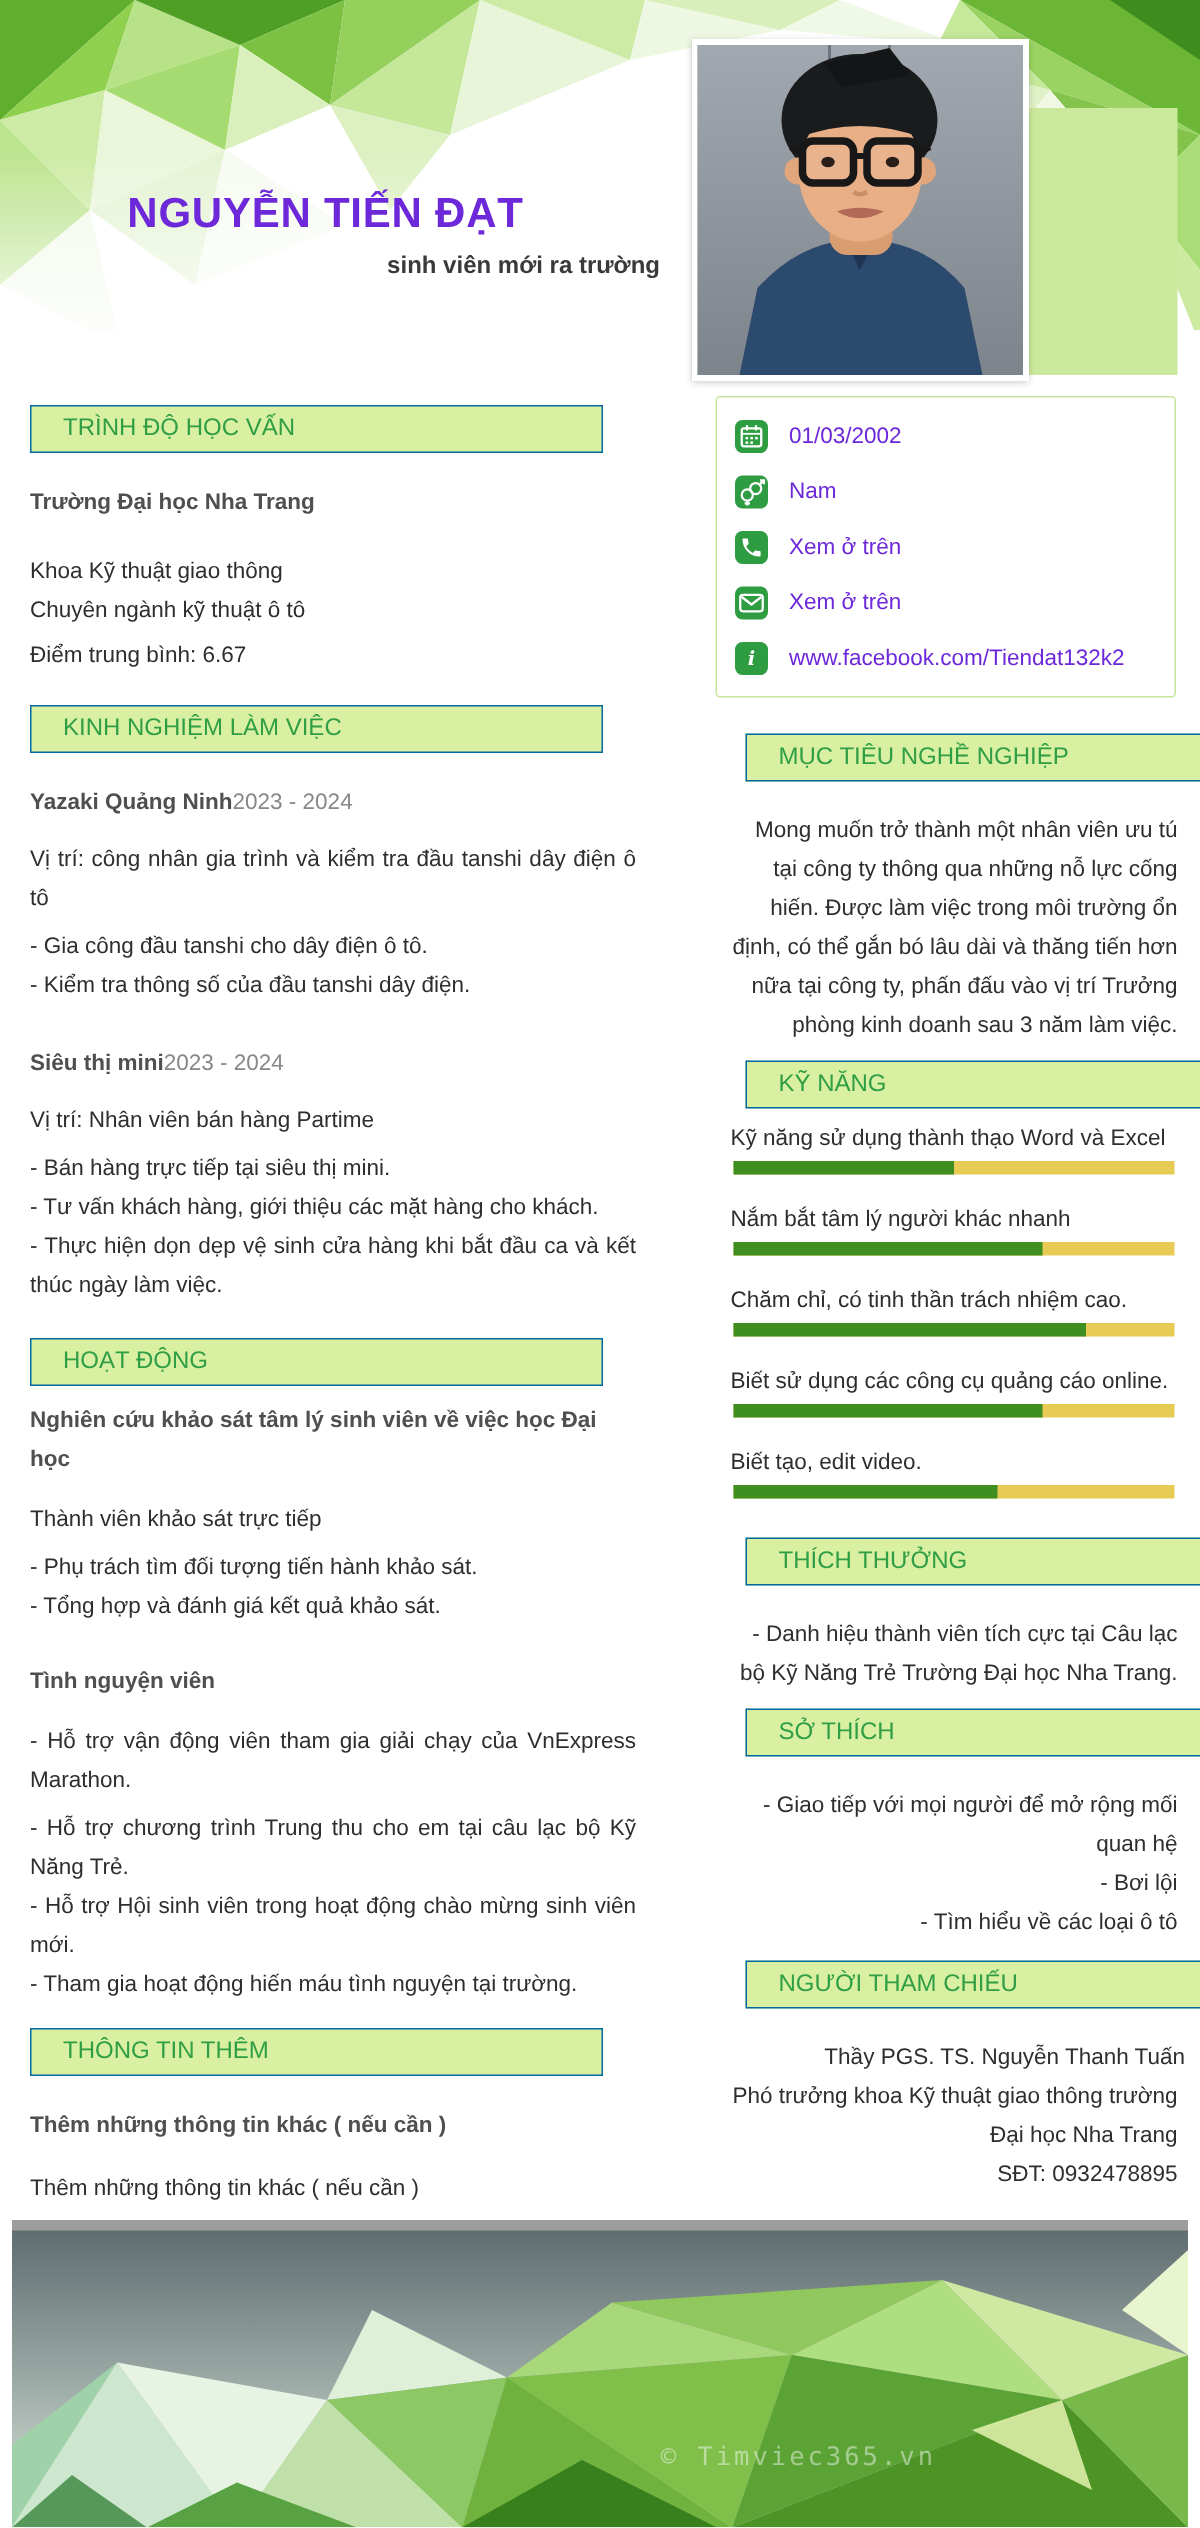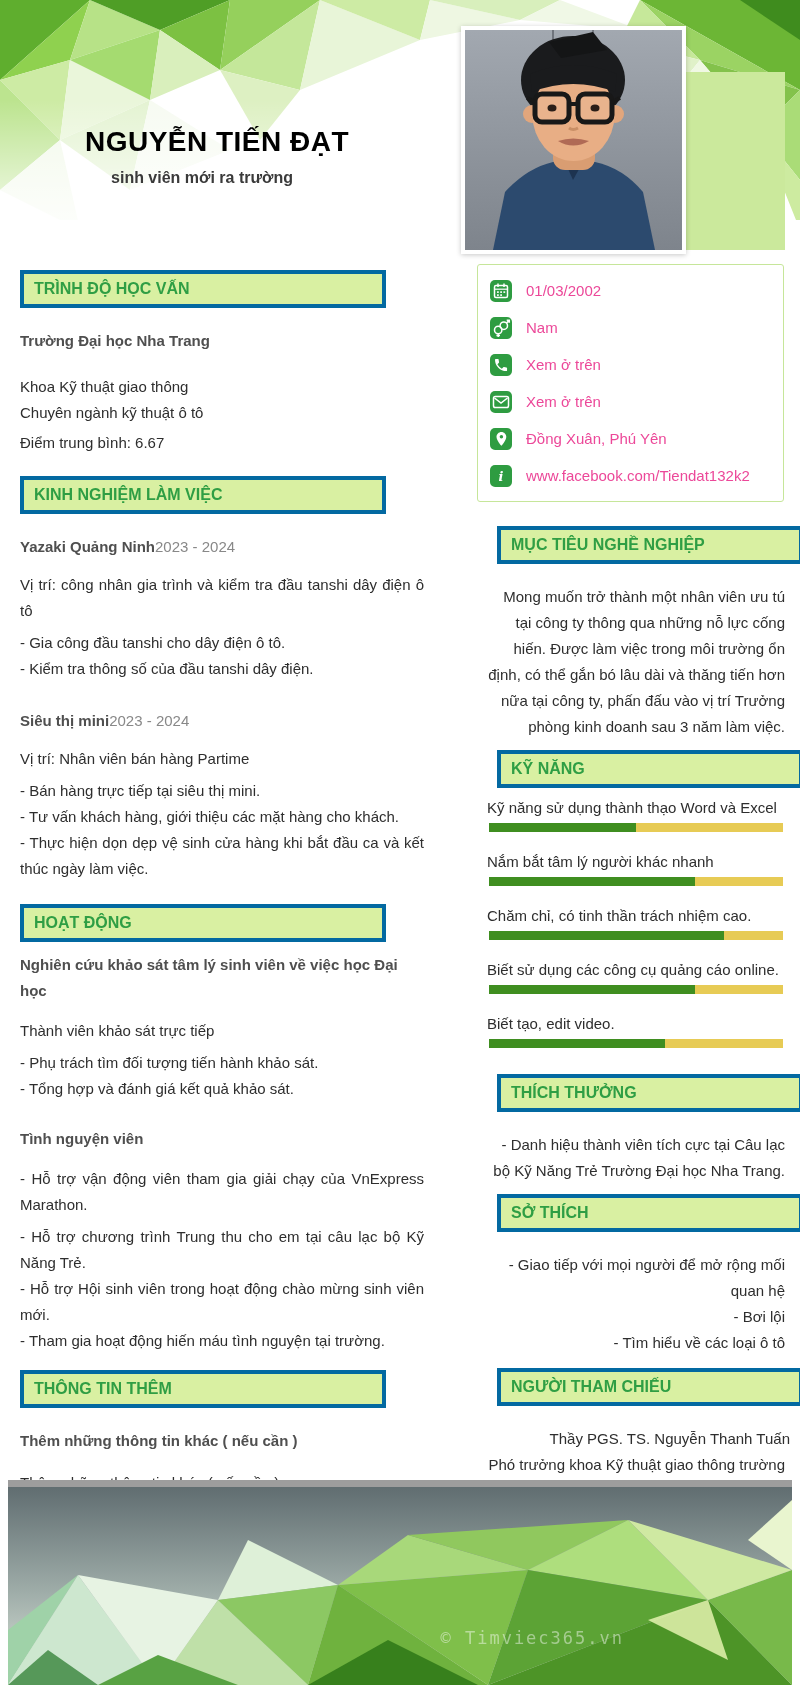--- a/index.html
+++ b/index.html
@@ -2,46 +2,46 @@
 <html><head>
 <meta charset="utf-8">
 <style>
   html,body{margin:0;padding:0;background:#fff;}
   .page{position:relative;width:800px;height:1685px;background:#fff;overflow:hidden;
         font-family:"Liberation Sans",sans-serif;font-size:15px;color:#2e2e2e;}
   
   .header{position:absolute;left:0;top:0;width:800px;height:250px;}
   .header svg.bg{position:absolute;left:0;top:0;}
   .name{position:absolute;left:0;top:126px;width:434px;text-align:center;
-        font-size:28px;font-weight:bold;color:#000000;letter-spacing:.5px;}
-  .subtitle{position:absolute;left:0;top:169px;width:404px;text-align:center;
-        font-size:16px;font-weight:bold;color:#3a3a3a;}
+        font-size:28px;font-weight:bold;color:#6d28d9;letter-spacing:.5px;}
+  .subtitle{position:absolute;left:0;top:169px;width:404px;text-align:right;
+        font-size:16px;font-weight:bold;color:#3a3a3a;padding-left:36px;}
   .green-rect{position:absolute;left:655px;top:72px;width:130px;height:178px;background:#cbe99c;}
   .photo{position:absolute;left:461px;top:26px;width:217px;height:220px;background:#8d939b;
         border:4px solid #fff;box-shadow:0 1px 5px rgba(0,0,0,.22);}
   
   .left-col{position:absolute;left:20px;top:250px;width:404px;}
   .right-col{position:absolute;left:477px;top:250px;width:308px;}
-  .sec-h{background:#d9f0a2;border:4px solid #0369a1;color:#2f9e44;
-         font-size:16px;font-weight:bold;padding:5px 10px;line-height:20px;}
+  .sec-h{background:#d9f0a2;border:1px solid #0369a1;color:#2f9e44;
+         font-size:16px;font-weight:normal;padding:5px 21px;line-height:20px;}
   .left-col .sec-h{width:338px;}
   .right-col .sec-h{margin-left:20px;width:278px;}
   p{margin:0;line-height:26px;}
   .bold-head{font-weight:bold;color:#4f4f4f;}
   .job-row{display:flex;justify-content:flex-start;align-items:baseline;line-height:26px;}
   .job-date{color:#888;}
   .just{text-align:justify;}.mt4{margin-top:4px}.mt6{margin-top:6px}.mt8{margin-top:20px}
   .mt10{margin-top:10px}.mt12{margin-top:12px}.mt14{margin-top:14px}.mt16{margin-top:16px}
   .mt20{margin-top:20px}.mt22{margin-top:22px}.mt24{margin-top:24px}.mt26{margin-top:26px}
   
   .contact{margin-top:14px;border:1px solid #c6e69a;border-radius:3px;background:#fff;
            padding:7px 12px;width:281px;}
   .crow{display:flex;align-items:center;height:37px;}
   .cicon{flex:0 0 22px;width:22px;height:22px;border-radius:5px;background:#2e9c41;margin-right:14px;}
-  .cval{color:#ec4899;}
+  .cval{color:#6d28d9;}
   
   .rtext{margin-left:10px;width:298px;text-align:right;}
   
   .skill-label{margin-left:10px;line-height:20px;}
   .skill-bar{margin-left:12px;margin-top:5px;width:294px;height:9px;background:#e7cb55;}
   .skill-fill{height:9px;background:#3f8e20;}
   
   .footer{position:absolute;left:8px;top:1480px;width:632px;height:205px;}
   .watermark{position:absolute;right:16px;top:148px;color:rgba(255,255,255,.45);
         font-family:"DejaVu Sans Mono",monospace;font-size:17px;letter-spacing:2px;}
@@ -214,28 +214,20 @@
           <svg width="22" height="22" viewBox="0 0 22 22">
             <rect x="3.5" y="5.5" width="15" height="11" rx="1.8" fill="none" stroke="#fff" stroke-width="1.5"></rect>
             <path d="M4.5 7 L11 12 L17.5 7" fill="none" stroke="#fff" stroke-width="1.5"></path>
           </svg>
         </span>
         <span class="cval">Xem ở trên</span>
       </div>
       <div class="crow">
         <span class="cicon">
           <svg width="22" height="22" viewBox="0 0 22 22">
-            <path transform="translate(3,2.5) scale(0.7)" fill="#fff" d="M12 2C8.13 2 5 5.13 5 9c0 5.25 7 13 7 13s7-7.75 7-13c0-3.87-3.13-7-7-7zm0 9.5a2.5 2.5 0 1 1 0-5 2.5 2.5 0 0 1 0 5z"></path>
-          </svg>
-        </span>
-        <span class="cval">Đồng Xuân, Phú Yên</span>
-      </div>
-      <div class="crow">
-        <span class="cicon">
-          <svg width="22" height="22" viewBox="0 0 22 22">
             <text x="11" y="15.5" font-size="13" font-style="italic" font-weight="bold" font-family="DejaVu Serif, serif" fill="#fff" text-anchor="middle">i</text>
           </svg>
         </span>
         <span class="cval">www.facebook.com/Tiendat132k2</span>
       </div>
     </div>
 
     <div class="sec-h mt24">MỤC TIÊU NGHỀ NGHIỆP</div>
     <p class="rtext mt8">Mong muốn trở thành một nhân viên ưu tú tại công ty thông qua những nỗ lực cống hiến. Được làm việc trong môi trường ổn định, có thể gắn bó lâu dài và thăng tiến hơn nữa tại công ty, phấn đấu vào vị trí Trưởng phòng kinh doanh sau 3 năm làm việc.</p>
 

